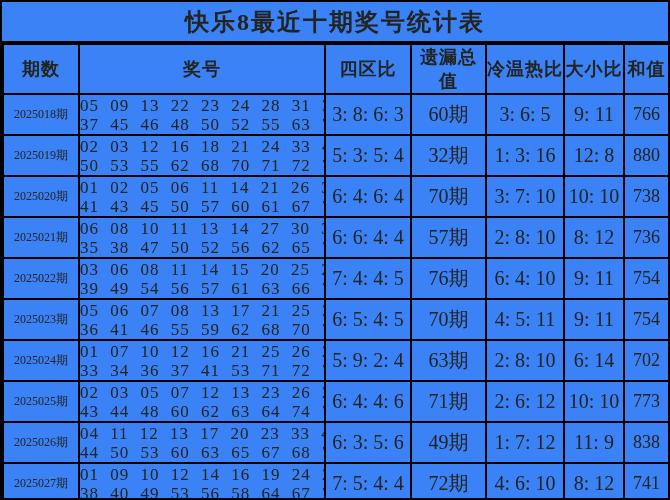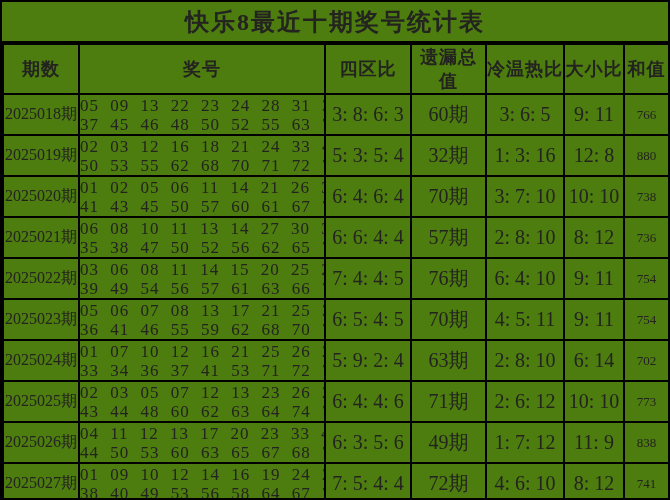--- a/index.html
+++ b/index.html
@@ -1,20 +1,20 @@
 <!DOCTYPE html>
 <html><head>
 <meta charset="utf-8">
 <style>
   html,body { margin:0; padding:0; background:#888; }
   .page {
     width:670px; height:500px;
     position:relative;
     box-sizing:border-box;
-    background:#4d7c0f;
+    background:#3b82f6;
     border:2px solid #000;
     font-family:"Liberation Serif","DejaVu Serif",serif;
     color:#23231f;
     overflow:hidden;
   }
   .title-band {
     height:39px;
     display:flex; align-items:center; justify-content:center;
     font-size:24px; font-weight:bold; letter-spacing:2px;
     border-bottom:2px solid #000;
@@ -31,30 +31,30 @@
     padding:0;
     overflow:hidden;
   }
   .stats th {
     height:42px;
     font-size:18px;
     font-weight:bold;
     letter-spacing:1px;
   }
   .stats td { height:39px; font-size:16px; }
-  .stats td.period { font-size:16px; letter-spacing:0px; }
+  .stats td.period { font-size:12px; letter-spacing:0px; }
   .stats td.nums { font-size:17px; }
   .stats td.nums .numline {
     line-height:19px;
     word-spacing:6px;
     letter-spacing:1px;
     white-space:nowrap;
   }
   .stats td.ratio   { font-size:20px; white-space:nowrap; }
-  .stats td.sumval  { font-size:13px; }
+  .stats td.sumval  { font-size:18px; }
   .watermark {
     position:absolute;
     right:0px; bottom:1px;
     font-size:46px; line-height:48px;
     font-weight:bold;
     color:rgba(253,253,248,0.72);
     letter-spacing:1px;
     white-space:nowrap;
     pointer-events:none;
     text-shadow:0 0 2px rgba(200,200,190,0.35);

